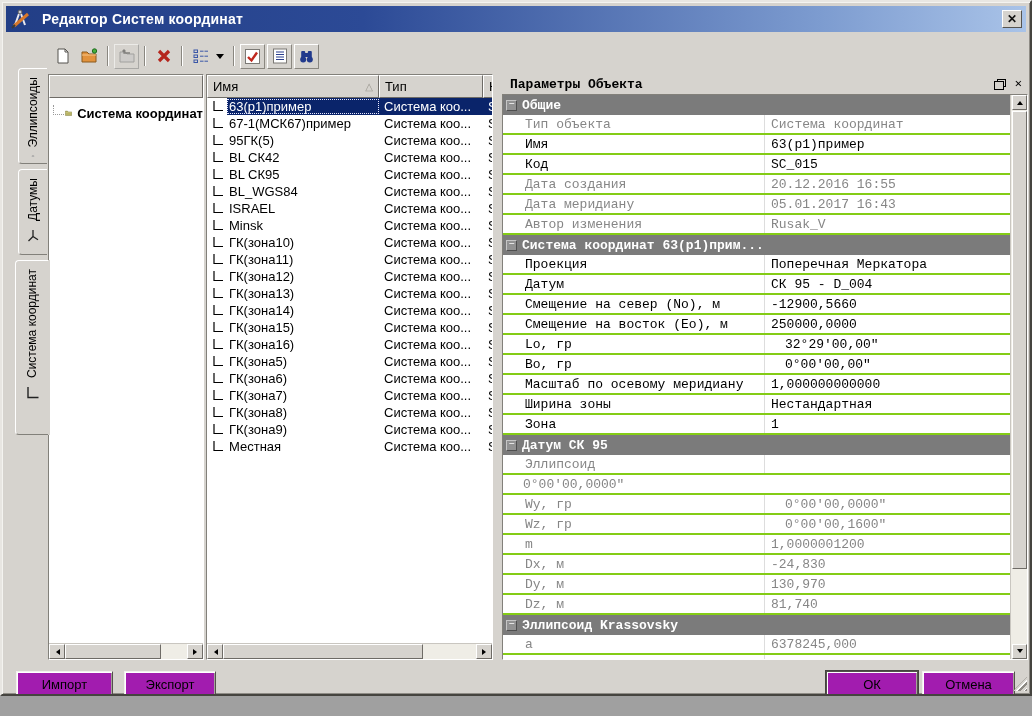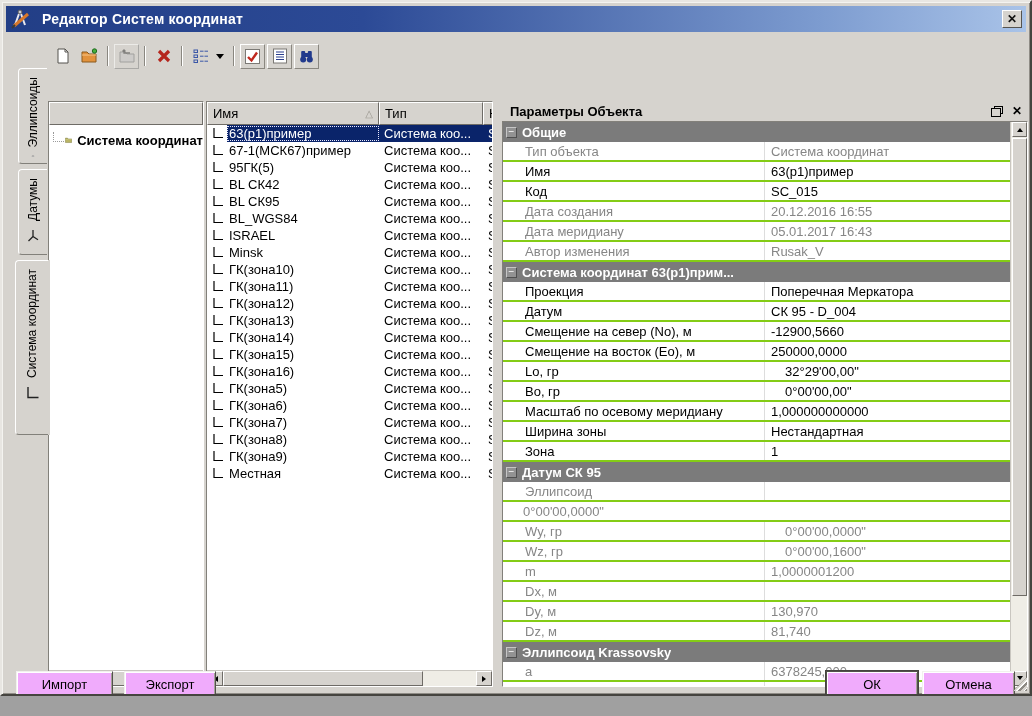--- a/index.html
+++ b/index.html
@@ -33,21 +33,21 @@
     padding:8px 0 6px 0;cursor:default;}
   .vtab .vlabel{writing-mode:vertical-rl;transform:rotate(180deg);font-size:12px;color:#000;white-space:nowrap;}
   .vtab .vicon{margin-top:7px;}
   .vtab.active{left:13px;width:33px;z-index:3;box-shadow:2px 0 0 #d6d3ce;}
   #tab-ellipsoids{top:66px;height:96px;}
   #tab-datums{top:167px;height:86px;}
   #tab-cs{top:258px;height:175px;}
 
   
   .panel{position:absolute;top:72px;height:586px;background:#fff;
-    border:1px solid;border-color:#82807a #fff #fff #82807a;display:flex;flex-direction:column;overflow:hidden;margin-top:27px;}
+    border:1px solid;border-color:#82807a #fff #fff #82807a;display:flex;flex-direction:column;overflow:hidden;}
   .colhdr{height:23px;background:#d6d3ce;display:flex;flex:0 0 23px;}
   .colhdr .hcell{border:1px solid;border-color:#fff #6e6b66 #6e6b66 #fff;
     font-size:13px;color:#000;display:flex;align-items:center;padding:0 5px;}
   .sorttri{margin-left:auto;color:#9a978f;font-size:10px;line-height:1;}
 
   
   #tree-panel{left:46px;width:156px;}
   .tree-view{flex:1 1 auto;background:#fff;overflow:hidden;position:relative;padding-top:6px;}
   .tree-item{display:flex;align-items:center;height:18px;white-space:nowrap;overflow:hidden;}
   .branch{width:11px;height:10px;margin:0 1px 6px 4px;border-left:1px dotted #9a9a9a;border-bottom:1px dotted #9a9a9a;flex:0 0 11px;}
@@ -70,21 +70,21 @@
     border:1px solid;border-color:#fff #6e6b66 #6e6b66 #fff;display:flex;align-items:center;justify-content:center;}
   .sbtn.left{left:0;} .sbtn.right{right:0;}
   .hthumb{position:absolute;top:0;height:15px;background:#d6d3ce;border:1px solid;border-color:#fff #6e6b66 #6e6b66 #fff;}
   .tri{width:0;height:0;border:3px solid transparent;}
   .tri.l{border-right:4px solid #000;margin-right:2px;}
   .tri.r{border-left:4px solid #000;margin-left:2px;}
   .tri.u{border-bottom:4px solid #000;margin-bottom:2px;}
   .tri.d{border-top:4px solid #000;margin-top:2px;}
 
   
-  #params-panel{left:500px;width:526px;background:#d6d3ce;border:none;}
+  #params-panel{left:500px;width:526px;background:#d6d3ce;border:none;font-family:Liberation Mono, monospace;}
   .pheader{flex:0 0 20px;display:flex;align-items:center;padding:0 6px 0 8px;}
   .ptitle{font-weight:bold;font-size:13px;color:#000;}
   .phicons{margin-left:auto;display:flex;align-items:center;gap:9px;}
   .float-ic{position:relative;width:12px;height:11px;}
   .float-ic:before{content:"";position:absolute;right:0;top:0;width:7px;height:6px;border:1px solid #000;}
   .float-ic:after{content:"";position:absolute;left:0;bottom:0;width:8px;height:7px;border:1px solid #000;background:#d6d3ce;}
   .close-ic{font-size:12px;font-weight:bold;color:#000;line-height:1;}
   .pgrid{flex:1 1 auto;position:relative;background:#fff;
     border:1px solid;border-color:#82807a #fff #fff #82807a;overflow:hidden;}
   .gridrows{position:absolute;left:0;top:0;right:17px;bottom:0;overflow:hidden;}
@@ -98,21 +98,21 @@
   .prow.ro{color:#868686;}
   .prow .pvalue.indent{padding-left:20px;}
   .vscroll{position:absolute;top:0;right:0;bottom:0;width:17px;background:#efede6;border-left:1px solid #c9c6c0;}
   .vbtn{position:absolute;left:1px;width:15px;height:15px;background:#d6d3ce;
     border:1px solid;border-color:#fff #6e6b66 #6e6b66 #fff;display:flex;align-items:center;justify-content:center;}
   .vbtn.up{top:0;} .vbtn.down{bottom:0;}
   .vthumb{position:absolute;left:1px;top:16px;height:458px;width:15px;background:#d6d3ce;
     border:1px solid;border-color:#fff #6e6b66 #6e6b66 #fff;}
 
   
-  .btn{position:absolute;top:669px;height:27px;background:#f0abfc;font-size:13px;color:#000;
+  .btn{position:absolute;top:669px;height:27px;background:#a21caf;font-size:13px;color:#000;
     border:1px solid;border-color:#f2f1ee #53514c #53514c #f2f1ee;
     box-shadow:inset 1px 1px 0 #fff, inset -1px -1px 0 #a6a29b;
     display:flex;align-items:center;justify-content:center;cursor:default;}
   #btn-import{left:14px;width:97px;}
   #btn-export{left:122px;width:92px;}
   #btn-ok{left:824px;width:92px;border-color:#53514c;box-shadow:inset 1px 1px 0 #fff, inset -1px -1px 0 #a6a29b, 0 0 0 1px #45443f;}
   #btn-cancel{left:920px;width:93px;}
   .grip{position:absolute;right:3px;bottom:3px;width:14px;height:14px;
     background:repeating-linear-gradient(135deg,#d6d3ce 0 2px,#fdfdfc 2px 3px,#8d8a84 3px 5px);
     clip-path:polygon(100% 0,100% 100%,0 100%);}
@@ -575,20 +575,21 @@
           <div class="prow ro">
             <span class="plabel">Wz, гр</span>
             <span class="pvalue indent">0°00'00,1600"</span>
           </div>
           <div class="prow ro">
             <span class="plabel">m</span>
             <span class="pvalue">1,0000001200</span>
           </div>
           <div class="prow ro">
             <span class="plabel">Dx, м</span>
+            <span class="pvalue">-24,830</span>
           </div>
           <div class="prow ro">
             <span class="plabel">Dy, м</span>
             <span class="pvalue">130,970</span>
           </div>
           <div class="prow ro">
             <span class="plabel">Dz, м</span>
             <span class="pvalue">81,740</span>
           </div>
           <div class="gsec">

